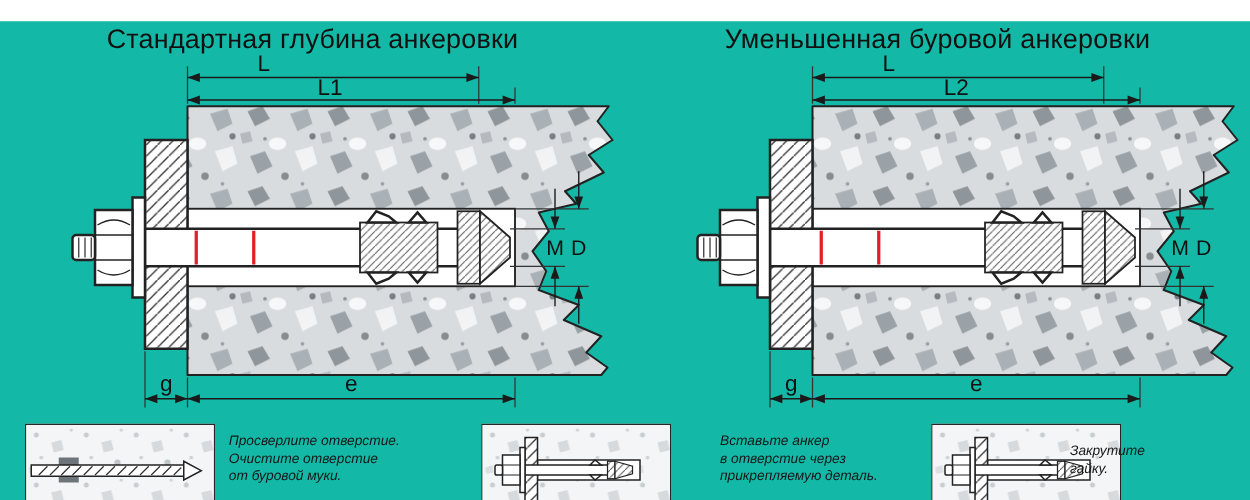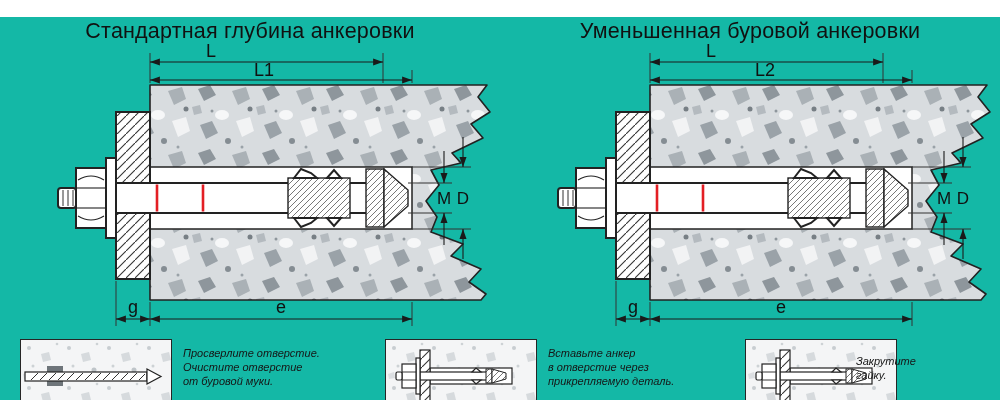--- a/index.html
+++ b/index.html
@@ -30,21 +30,21 @@
   #miniDrill .part{stroke-width:1.2;}
   #miniAnchor .part-hatch{stroke-width:1;}
   #miniAnchor .mid{stroke-width:0.9;}
 
   .panel-box{position:absolute;top:322px;width:150px;height:72px;border:1.5px solid #262626;
              background:#fff;}
   .panel-box svg{display:block;}
   .step-text{position:absolute;font-size:11px;line-height:1.28;color:#161616;
              white-space:pre-line;font-style:italic;}
   .step-1-text{left:183px;top:329px;width:200px;}
-  .step-2-text{left:548px;top:329px;width:200px;}
+  .step-2-text{left:576px;top:329px;width:200px;}
   .step-3-text{left:856px;top:337px;width:90px;}
 </style>
 </head>
 <body>
 
 <div id="stage">
 
   <svg width="0" height="0" style="position:absolute" aria-hidden="true">
     <defs>
       <marker id="ah" viewBox="0 0 10 10" refX="9.5" refY="5" markerWidth="10" markerHeight="10" orient="auto-start-reverse">

